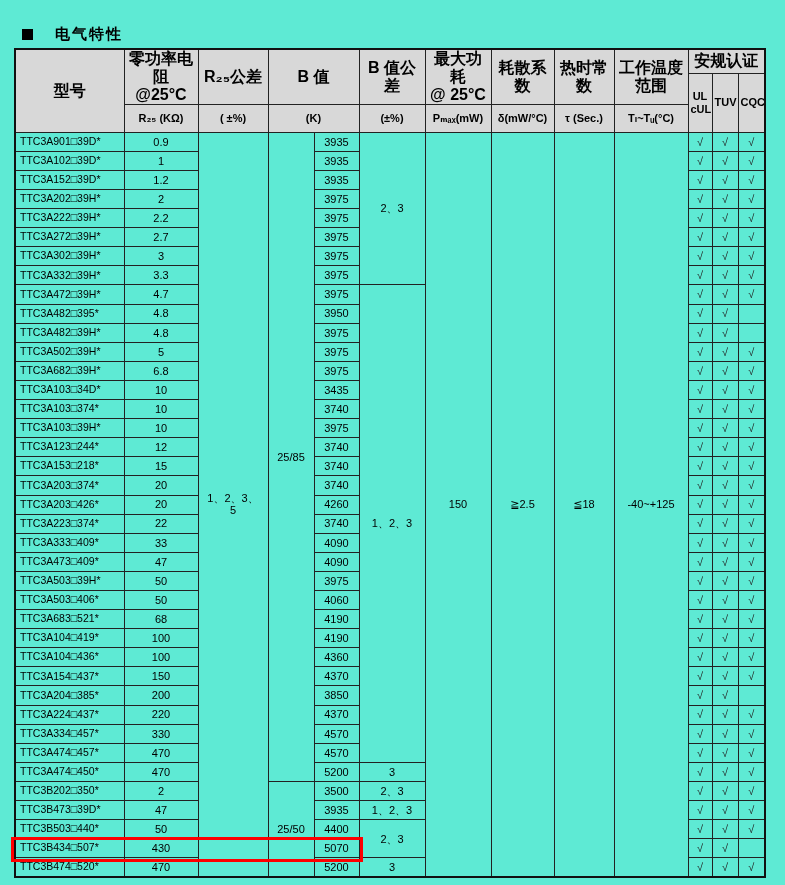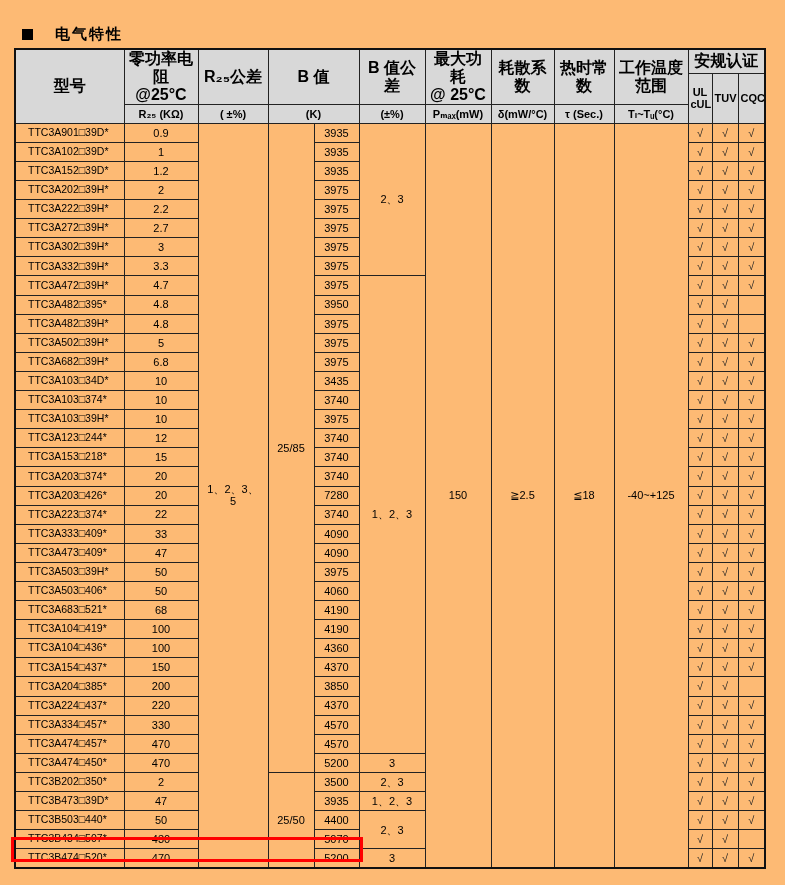--- a/index.html
+++ b/index.html
@@ -1,40 +1,40 @@
 <!DOCTYPE html>
 <html><head>
 <meta charset="utf-8">
 <style>
   html,body { margin:0; padding:0; background:#ffffff; }
   .page {
-    position:relative; width:785px; height:885px; background:#fdba74;
+    position:relative; width:785px; height:885px; background:#5eead4;
     font-family:"Liberation Sans","DejaVu Sans",sans-serif; color:#000;
     overflow:hidden;
   }
   .title-row { position:absolute; left:22px; top:25px; display:flex; align-items:center; }
   .bullet { width:11px; height:11px; background:#000; display:inline-block; flex:0 0 auto; }
   .title-text { font-size:15px; font-weight:bold; margin-left:22px; letter-spacing:2px; }
 
   table.spec {
     position:absolute; left:14px; top:48px;
     border-collapse:collapse; table-layout:fixed; width:750px;
     border:2px solid #111;
   }
   th, td {
     border:1px solid #222; padding:0 2px; text-align:center; vertical-align:middle;
     font-size:11px; line-height:1.12; overflow:hidden;
   }
   thead th { background:#d8d8d8; font-weight:bold; font-size:16px; }
   thead th.sub { font-size:11px; }
   tr.h1 { height:24px; }
   tr.h2 { height:16px; }
-  tr.h3 { height:19px; }
+  tr.h3 { height:28px; }
   tbody tr { height:19.1px; }
-  td.c-model { text-align:left; padding-left:12px; white-space:nowrap; font-size:10.5px; }
+  td.c-model { text-align:left; padding-left:4px; white-space:nowrap; font-size:10.5px; }
   .pre { white-space:pre-line; }
   td.check { color:#222; font-size:11px; }
   .hl-box {
     position:absolute; border:3px solid #ff0000; box-sizing:border-box;
     pointer-events:none; z-index:4; background:transparent;
   }
 </style>
 </head>
 <body>
 
@@ -251,21 +251,21 @@
           <td class="c-model">TTC3A203□374*</td>
           <td>20</td>
           <td>3740</td>
           <td class="check">√</td>
           <td class="check">√</td>
           <td class="check">√</td>
         </tr>
         <tr>
           <td class="c-model">TTC3A203□426*</td>
           <td>20</td>
-          <td>7280</td>
+          <td>4260</td>
           <td class="check">√</td>
           <td class="check">√</td>
           <td class="check">√</td>
         </tr>
         <tr>
           <td class="c-model">TTC3A223□374*</td>
           <td>22</td>
           <td>3740</td>
           <td class="check">√</td>
           <td class="check">√</td>

